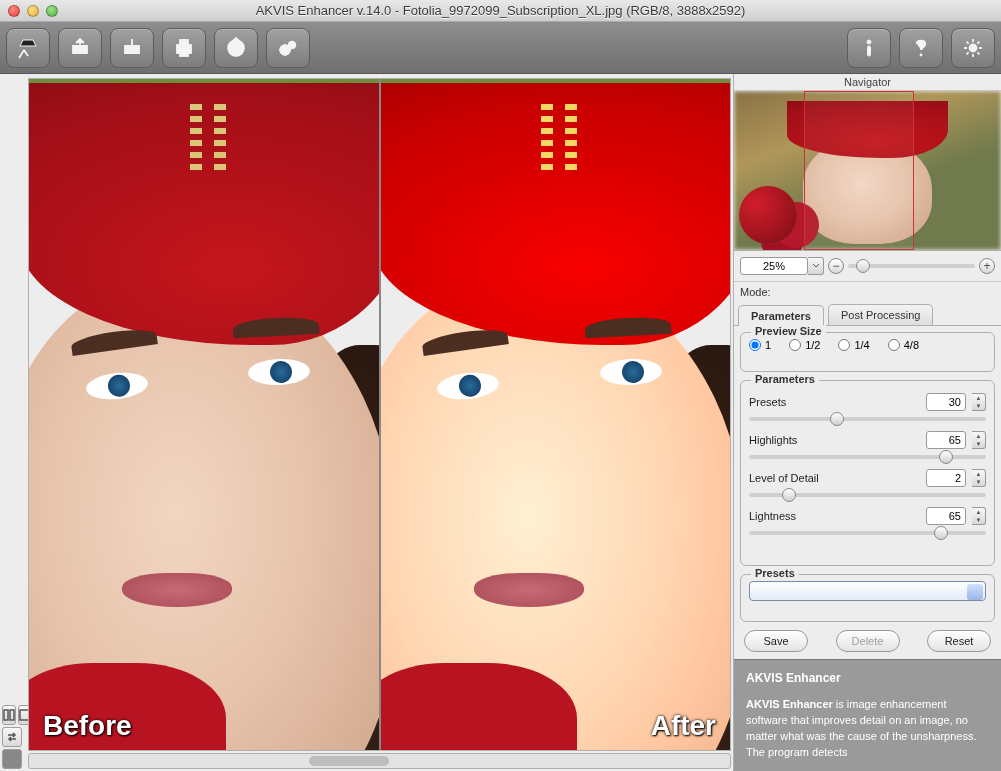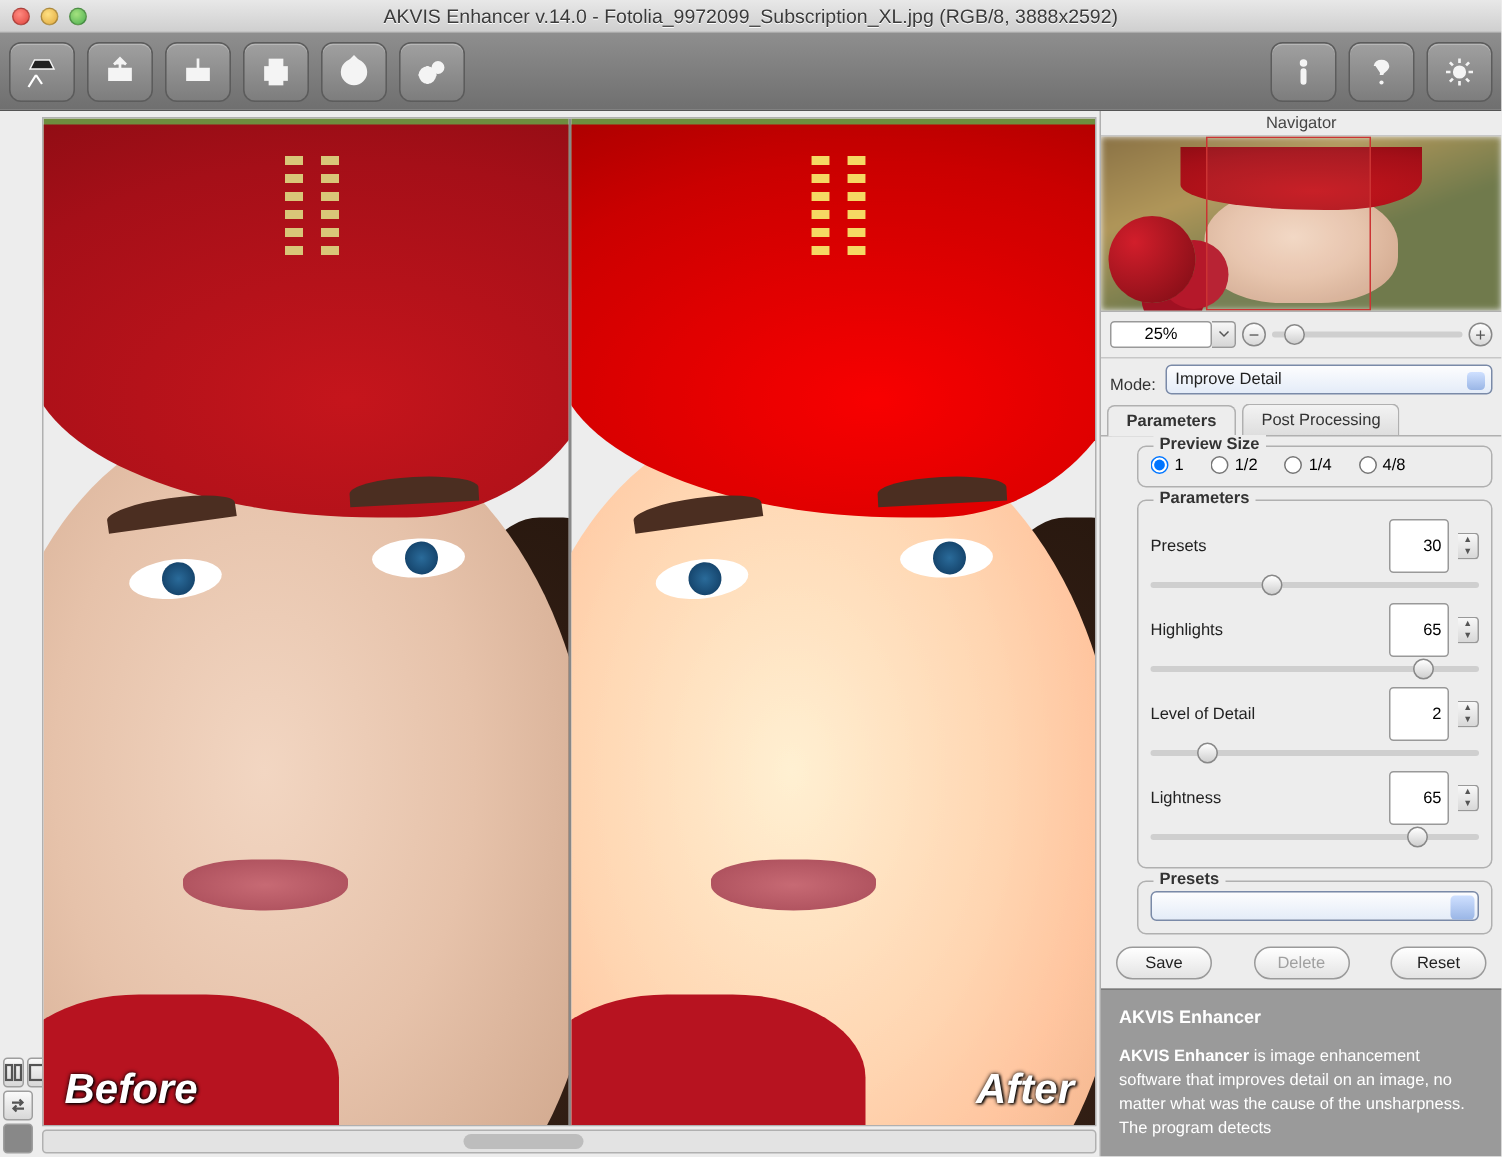--- a/index.html
+++ b/index.html
@@ -20,21 +20,21 @@
 .tbtn svg { width:24px; height:24px; stroke:#f4f4f4; fill:#f4f4f4; }
 .spacer { flex:1; }
 
 
 .main { display:flex; height: calc(771px - 22px - 52px); }
 .canvas-area { flex:1; display:flex; flex-direction:column; }
 .rpanel { width:268px; background:#ededed; border-left:1px solid #b0b0b0; display:flex; flex-direction:column; }
 
 
 .viewer { flex:1; position:relative; background:#ededed; border:1px solid #b0b0b0; margin:4px 2px 0 4px; overflow:hidden; }
-.split { position:absolute; inset:0; display:flex;font-style:italic; }
+.split { position:absolute; inset:0; display:flex; }
 .half { flex:1; position:relative; overflow:hidden; border-right:2px solid #888; }
 .half:last-child{border-right:none;}
 .face { position:absolute; inset:-10px; }
 .sky { position:absolute; top:0;left:0;right:0;height:18%; background:linear-gradient(#6a8a3c,#94a857); filter:blur(4px);}
 .beret { position:absolute; top:2%; left:0; right:-5%; height:38%; background:radial-gradient(ellipse 130% 110% at 55% 70%, #c5151c 0%, #a50f18 55%, #7a0a10 100%); border-bottom-left-radius:60% 40%; border-bottom-right-radius:35% 50%; }
 .studs { position:absolute; top:8%; left:44%; width:46px; height:70px; }
 .studs::before,.studs::after{content:"";position:absolute;top:0;width:12px;height:100%;
 background:repeating-linear-gradient(#d9c678 0 6px, transparent 6px 12px);}
 .studs::after{left:24px;}
 .skin { position:absolute; top:30%; left:-8%; right:-2%; bottom:-12%; background:radial-gradient(ellipse at 46% 42%, #f2d6c2 0%, #e6c2aa 45%, #d4ac92 80%, #b78e74 100%); border-radius:44% 48% 40% 40%; }
@@ -71,39 +71,39 @@
 .nav-thumb .roses{position:absolute;left:2%;bottom:4%;width:58px;height:58px;background:radial-gradient(circle at 30% 30%,#d21e2b,#7a0c14);border-radius:50%;box-shadow:28px 10px 0 -6px #b5182a, 14px 26px 0 -8px #a01122;}
 .nav-thumb .viewrect{position:absolute;top:0;left:70px;width:110px;height:100%;border:1px solid #cc3333;background:rgba(255,255,255,.05);}
 
 .zoomrow{display:flex;align-items:center;gap:4px;padding:6px 6px;border-bottom:1px solid #c7c7c7;}
 .zoominput{width:68px;height:18px;border:1px solid #999;background:#fff;text-align:center;border-radius:3px;}
 .zsel{width:16px;height:18px;background:linear-gradient(#f7f7f7,#d6d6d6);border:1px solid #999;border-left:none;border-radius:0 3px 3px 0;display:flex;align-items:center;justify-content:center;}
 .circlebtn{width:16px;height:16px;border-radius:50%;border:1px solid #888;background:linear-gradient(#fff,#d8d8d8);display:flex;align-items:center;justify-content:center;color:#555;font-size:12px;line-height:1;}
 .zslider{flex:1;height:4px;background:#cfcfcf;border-radius:2px;position:relative;}
 .zslider .knob{position:absolute;top:-5px;width:14px;height:14px;border-radius:50%;background:linear-gradient(#fff,#cfcfcf);border:1px solid #888;}
 
-.moderow{display:flex;align-items:flex-end;gap:6px;padding:4px 6px;}
+.moderow{display:flex;align-items:flex-start;gap:18px;padding:4px 6px;}
 .moderow label{color:#333;}
 .combo{flex:1;height:20px;border:1px solid #7a8aa8;background:linear-gradient(#fdfdfe,#e4ecf8);border-radius:4px;display:flex;align-items:center;padding:0 18px 0 6px;position:relative;color:#222;}
 .combo::after{content:"";position:absolute;right:4px;top:4px;width:12px;height:12px;background:linear-gradient(#cfe0ff,#9ab6e6);border-radius:3px;}
 
 .tabs{display:flex;border-bottom:1px solid #b0b0b0;margin-top:2px;}
 .tab{padding:4px 12px;border:1px solid #b0b0b0;border-bottom:none;background:linear-gradient(#f3f3f3,#dedede);border-radius:5px 5px 0 0;margin-left:4px;color:#333;}
 .tab.active{background:#ededed;font-weight:bold;position:relative;top:1px;}
 
-.group{border:1px solid #b0b0b0;border-radius:6px;margin:6px 6px 2px 24px;padding:6px 8px 8px;position:relative;}
+.group{border:1px solid #b0b0b0;border-radius:6px;margin:6px 6px 2px 6px;padding:6px 8px 20px;position:relative;}
 .group>.legend{position:absolute;top:-8px;left:10px;background:#ededed;padding:0 4px;font-weight:bold;color:#333;}
 .radios{display:flex;gap:18px;align-items:center;}
 .radio{display:flex;align-items:center;gap:4px;}
 .radio input{width:12px;height:12px;}
 
 .param{margin:6px 0 10px;}
 .param .row{display:flex;align-items:center;gap:6px;}
 .param .row label{flex:1;color:#222;}
-.numbox{width:40px;height:36px;border:1px solid #999;background:#fff;text-align:right;padding:0 4px;border-radius:3px;}
+.numbox{width:40px;height:18px;border:1px solid #999;background:#fff;text-align:right;padding:0 4px;border-radius:3px;}
 .stepper{width:14px;height:18px;border:1px solid #999;border-left:none;border-radius:0 3px 3px 0;background:linear-gradient(#f8f8f8,#d8d8d8);display:flex;flex-direction:column;}
 .stepper div{flex:1;display:flex;align-items:center;justify-content:center;font-size:6px;color:#555;}
 .pslider{height:4px;background:#cfcfcf;border-radius:2px;position:relative;margin-top:6px;}
 .pslider .knob{position:absolute;top:-5px;width:14px;height:14px;border-radius:50%;background:linear-gradient(#fff,#cfcfcf);border:1px solid #888;}
 
 .presetsel{width:100%;height:20px;border:1px solid #7a8aa8;background:linear-gradient(#fdfdfe,#e4ecf8);border-radius:4px;position:relative;}
 .presetsel::after{content:"";position:absolute;right:2px;top:2px;width:16px;height:16px;background:linear-gradient(#cfe0ff,#9ab6e6);border-radius:3px;}
 
 .btnrow{display:flex;gap:8px;padding:6px 10px;justify-content:space-between;}
 .macbtn{min-width:64px;height:22px;border:1px solid #9a9a9a;border-radius:11px;background:linear-gradient(#ffffff,#e3e3e3);color:#222;display:flex;align-items:center;justify-content:center;padding:0 14px;}
@@ -291,23 +291,20 @@
       </div>
       <div class="circlebtn">−</div>
       <div class="zslider">
           <div class="knob" style="left:6%"></div>
         </div>
       <div class="circlebtn">+</div>
     </div>
 
     <div class="moderow">
       <label>Mode:</label>
-      <div class="combo">
-          <span>Improve Detail</span>
-        </div>
     </div>
 
     <div class="tabs">
       <div class="tab active">Parameters</div>
       <div class="tab">Post Processing</div>
     </div>
 
     <div class="group">
       <div class="legend">Preview Size</div>
       <div class="radios" id="preview-radios">

